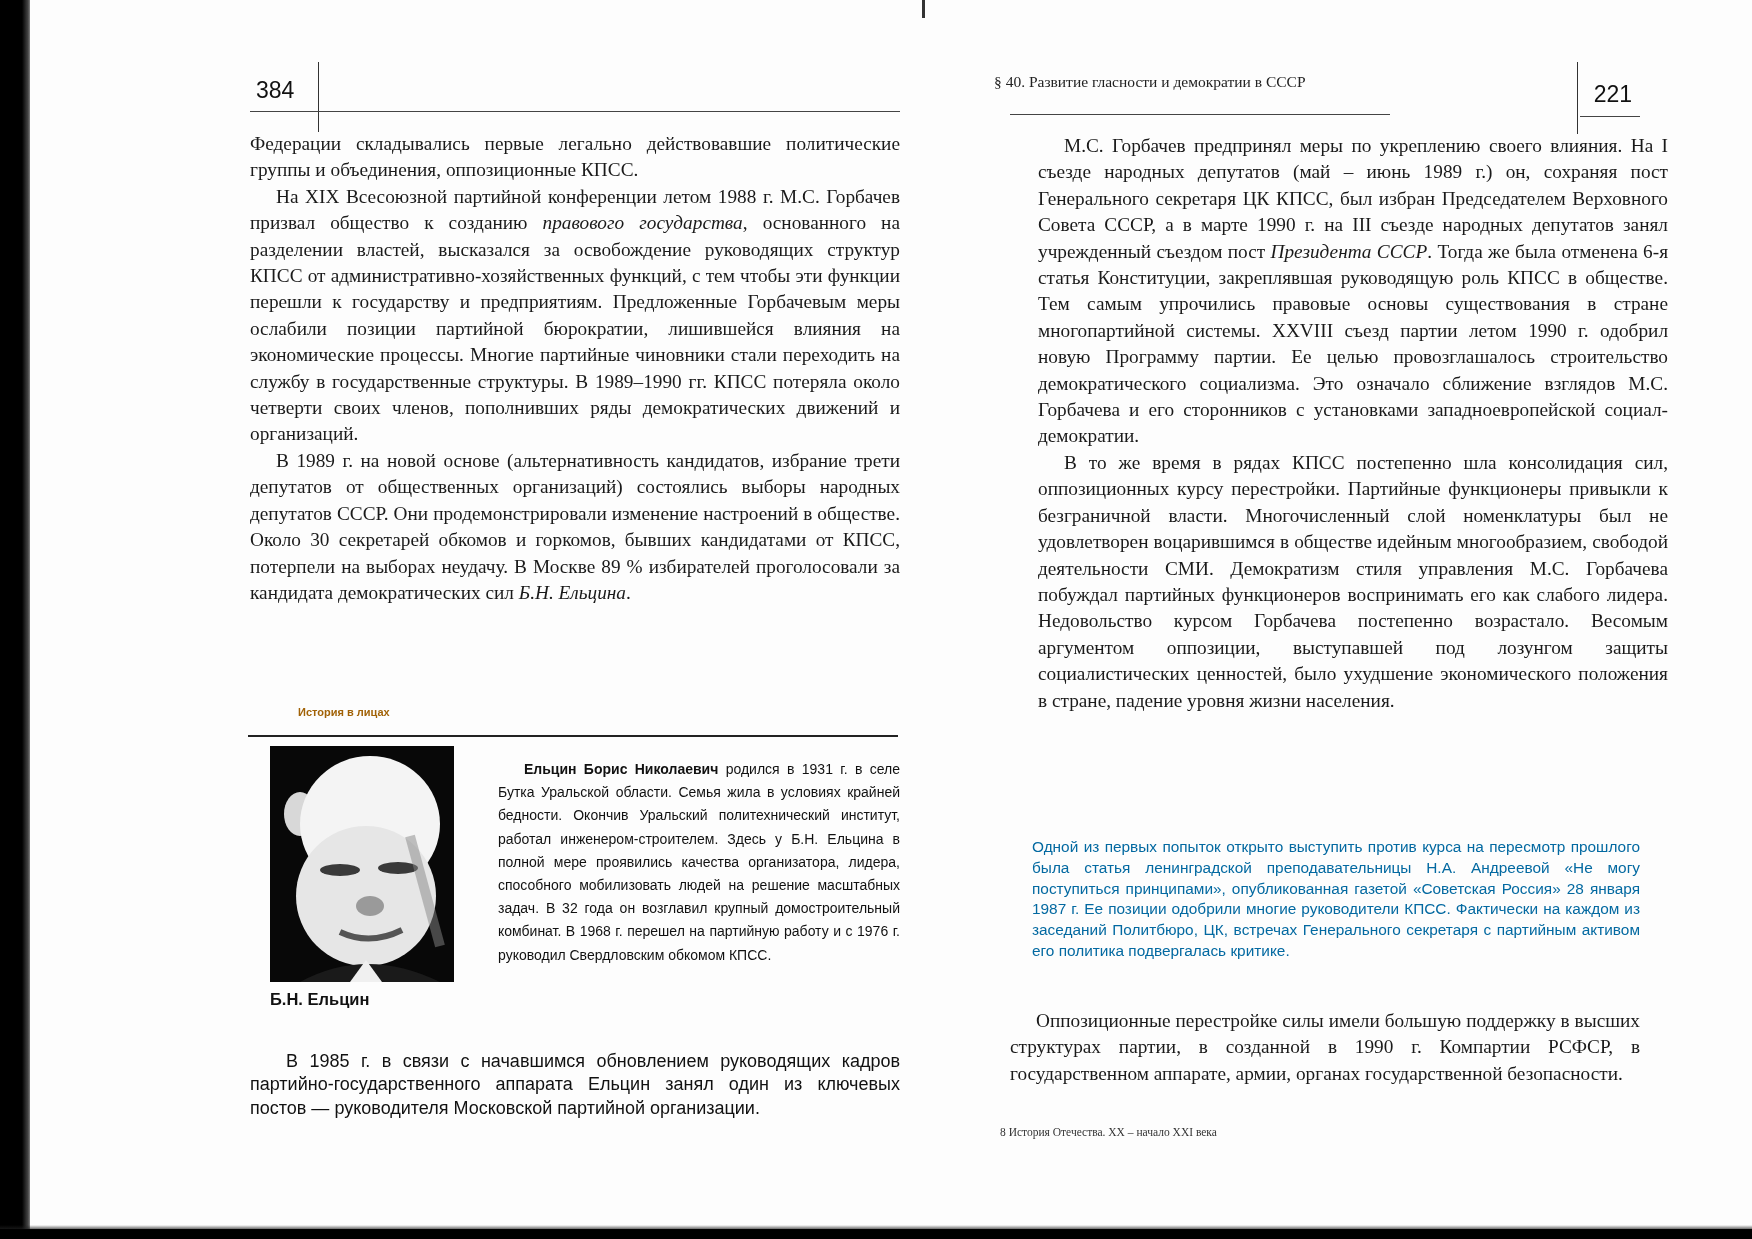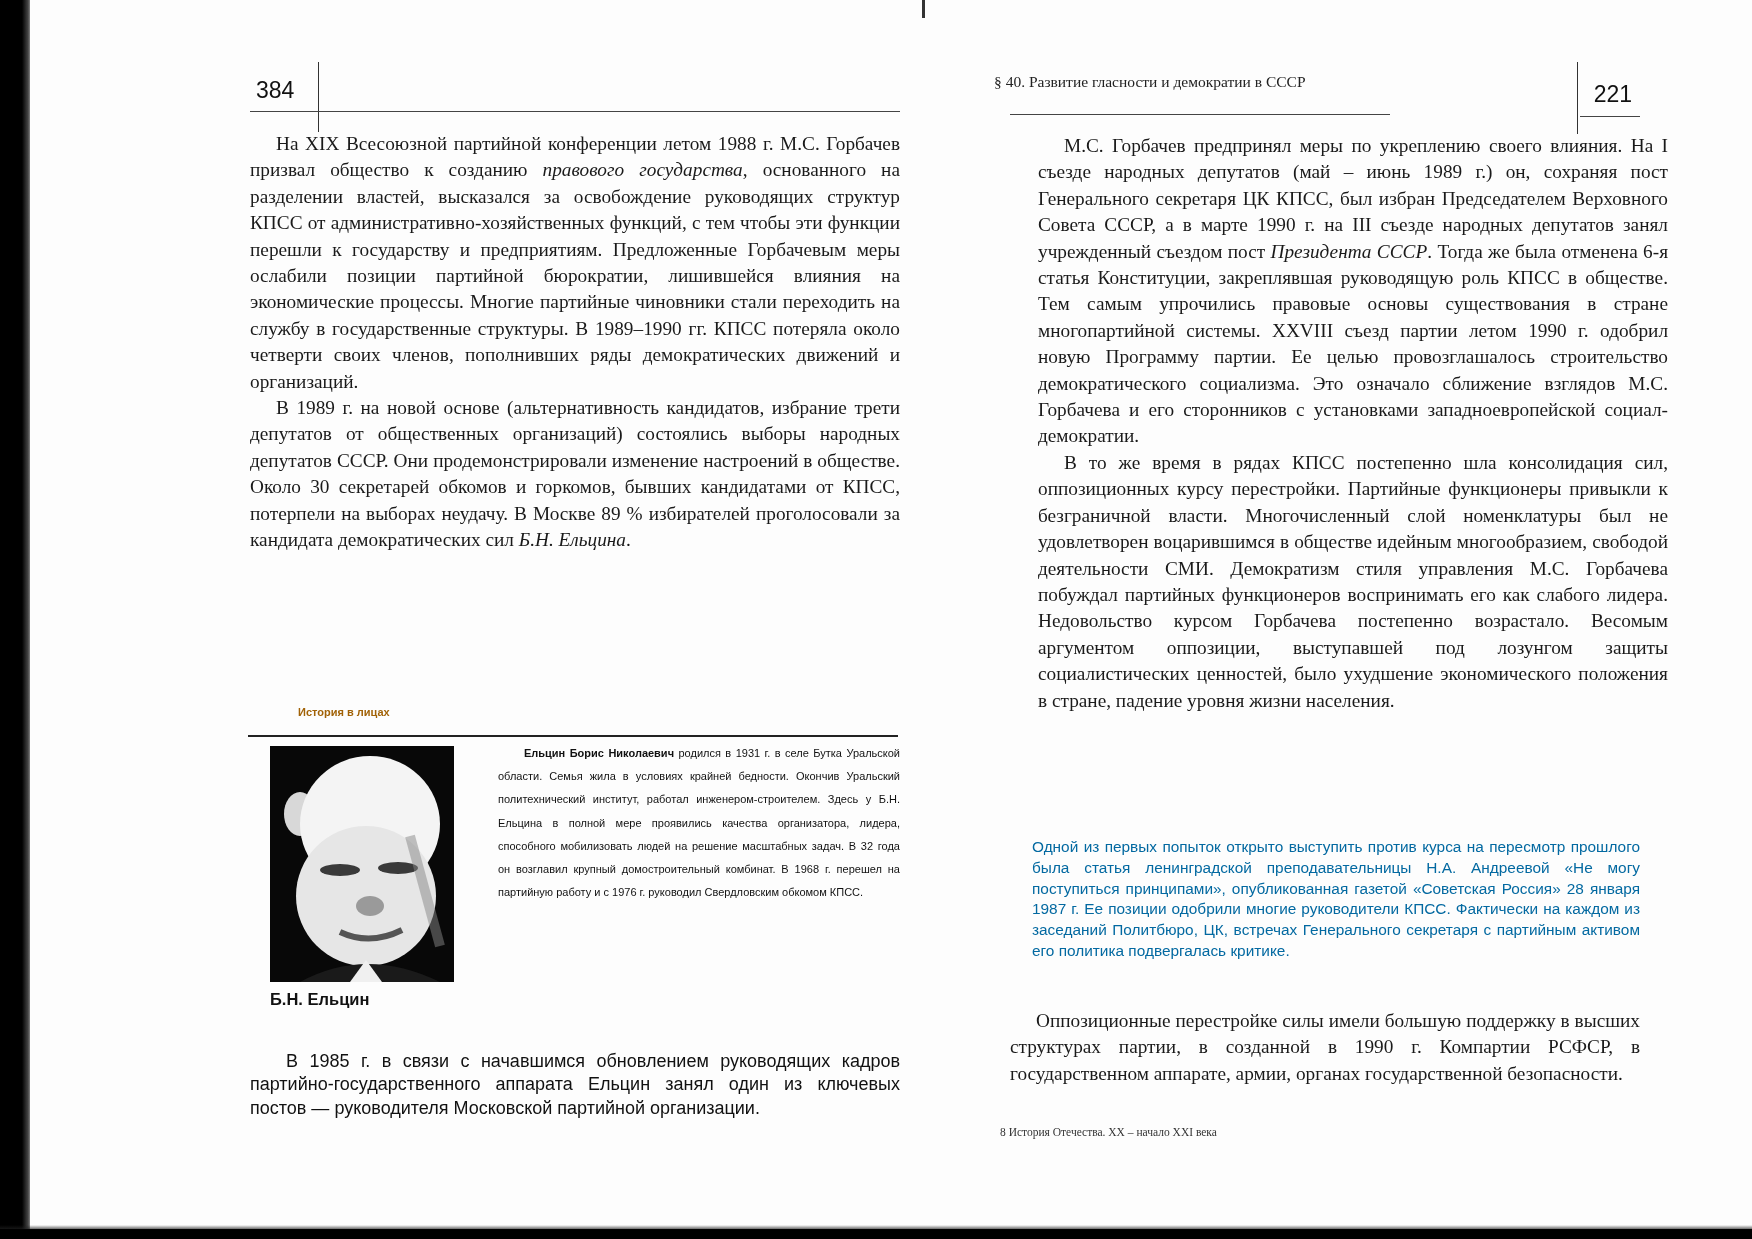--- a/index.html
+++ b/index.html
@@ -74,23 +74,23 @@
     position: absolute; left: 20px; top: 746px; width: 184px; height: 236px;
     background: #0a0a0a; overflow: hidden;
   }
   .portrait svg { display: block; }
   .portrait-caption {
     position: absolute; left: 20px; top: 990px;
     font-family: "Liberation Sans", "DejaVu Sans", sans-serif;
     font-weight: bold; font-size: 16.5px; color: #111;
   }
   .bio-text {
-    position: absolute; left: 248px; top: 742px; width: 402px;
+    position: absolute; left: 248px; top: 758px; width: 402px;
     font-family: "Liberation Sans", "DejaVu Sans", sans-serif;
-    font-size: 11px; line-height: 23.2px; text-align: justify; color: #111;
+    font-size: 14px; line-height: 23.2px; text-align: justify; color: #111;
   }
   .bio-text p { margin: 0; text-indent: 26px; }
   .bio-text b { font-weight: bold; }
   .bio-after {
     position: absolute; left: 0; top: 1050px; width: 650px;
     font-family: "Liberation Sans", "DejaVu Sans", sans-serif;
     font-size: 18px; line-height: 23.4px; text-align: justify; color: #111;
   }
   .bio-after p { margin: 0; text-indent: 36px; }
 
@@ -116,20 +116,23 @@
 <div class="gutter-mark"></div>
 
 <div class="page page-left">
   <div class="running-head">
     <span class="page-num">384</span>
     <div class="head-rule-v"></div>
     <div class="head-rule-h"></div>
   </div>
 
   <div class="left-body body-text">
+    <p class="cont">
+      <span>Федерации складывались первые легально действовавшие политические группы и объединения, оппозиционные КПСС.</span>
+    </p>
     <p>
       <span>На XIX Всесоюзной партийной конференции летом 1988 г. М.С. Горбачев призвал общество к созданию </span><span class="it">правового государства</span><span>, основанного на разделении властей, высказался за освобождение руководящих структур КПСС от административно-хозяйственных функций, с тем чтобы эти функции перешли к государству и предприятиям. Предложенные Горбачевым меры ослабили позиции партийной бюрократии, лишившейся влияния на экономические процессы. Многие партийные чиновники стали переходить на службу в государственные структуры. В 1989–1990 гг. КПСС потеряла около четверти своих членов, пополнивших ряды демократических движений и организаций.</span>
     </p>
     <p>
       <span>В 1989 г. на новой основе (альтернативность кандидатов, избрание трети депутатов от общественных организаций) состоялись выборы народных депутатов СССР. Они продемонстрировали изменение настроений в обществе. Около 30 секретарей обкомов и горкомов, бывших кандидатами от КПСС, потерпели на выборах неудачу. В Москве 89 % избирателей проголосовали за кандидата демократических сил </span><span class="it">Б.Н. Ельцина</span><span>.</span>
     </p>
   </div>
 
   <div class="box-title">История в лицах</div>
   <div class="box-rule"></div>

